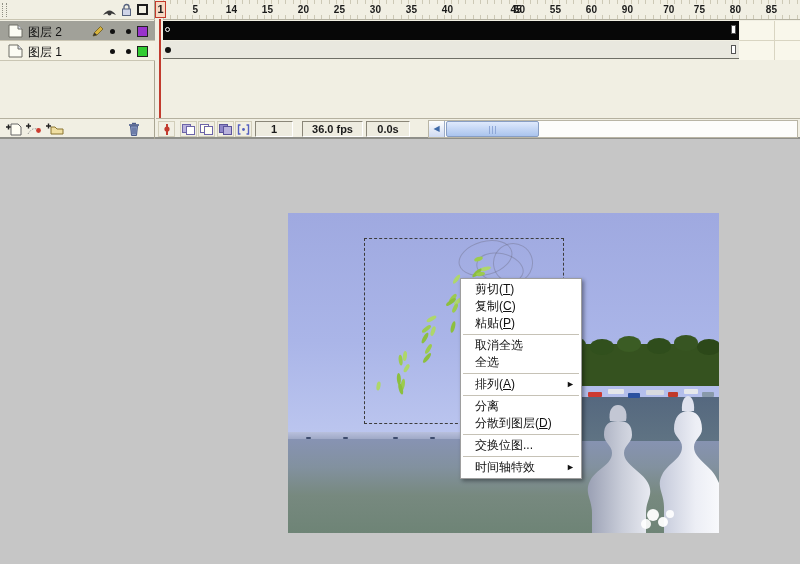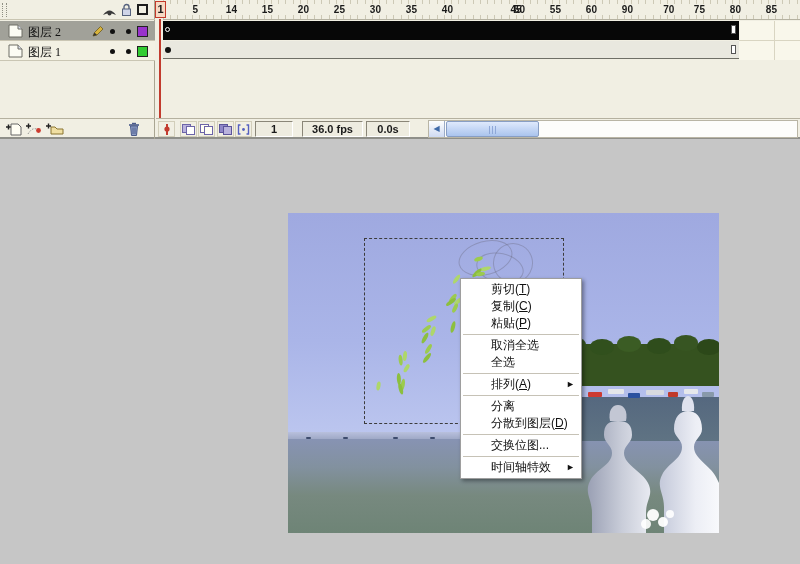--- a/index.html
+++ b/index.html
@@ -12,21 +12,21 @@
     background:#f1efe3; border-bottom:2px solid #8f8f89; z-index:10; }
 
   .layers-pane { position:absolute; left:0; top:0; width:155px; height:139px; border-right:1px solid #a9a592; }
   .tl-header { position:absolute; left:0; top:0; width:155px; height:20px; border-bottom:1px solid #c9c5b2; }
   .grip { position:absolute; left:2px; top:3px; width:5px; height:14px;
     border-left:1px dotted #8f8f83; border-right:1px dotted #8f8f83; }
   .hdr-ico { position:absolute; top:4px; }
 
   .layer-row { position:absolute; left:0; width:155px; height:20px; border-bottom:1px solid #cac6b4; }
   .layer-row.selected { background:#a1a199; }
-  .layer-row .layer-name { position:absolute; left:28px; top:3px; font-size:12px; color:#111;font-family:Liberation Serif, serif; }
+  .layer-row .layer-name { position:absolute; left:28px; top:3px; font-size:12px; color:#111; }
   .status-dot { position:absolute; top:8px; width:5px; height:5px; border-radius:50%; background:#111; }
   .swatch { position:absolute; left:137px; top:5px; width:11px; height:11px; border:1px solid #222; }
 
   .layers-footer { position:absolute; left:0; top:118px; width:155px; height:21px; border-top:1px solid #b5b1a0; }
   .foot-btn { position:absolute; top:2px; width:20px; height:17px; cursor:pointer; }
 
   
   .ruler { position:absolute; left:163px; top:0; width:637px; height:20px; overflow:hidden;
     border-bottom:1px solid #b5b2a1; }
   .ruler::before, .ruler::after { content:""; position:absolute; left:0; right:0; height:4px;
@@ -89,21 +89,21 @@
   .balusters { position:absolute; left:270px; top:182px; }
   .willow-stroke { position:absolute; height:4px; border-radius:50%; }
   .sketch { position:absolute; border:1px solid rgba(105,105,125,.38); border-radius:50%; }
 
   .marquee { position:absolute; left:364px; top:238px; width:200px; height:186px;
     border:1px dashed #3c3c3c; z-index:20; }
 
   
   .context-menu { position:absolute; left:460px; top:278px; width:122px; background:#fff;
     border:1px solid #9e9e9e; box-shadow:2px 2px 4px rgba(0,0,0,.4); padding:2px 0; z-index:50; }
-  .menu-item { position:relative; height:17px; line-height:17px; padding:0 14px 0 30px;
+  .menu-item { position:relative; height:17px; line-height:17px; padding:0 14px 0 14px;
     font-size:12px; color:#111; white-space:nowrap; cursor:default; }
   .menu-item u { text-decoration:underline; }
   .menu-item.highlighted { background:#316ac5; color:#fff; }
   .menu-item.disabled { color:#aaa69a; }
   .menu-sep { height:1px; background:#c6c2b6; margin:2px 2px; }
   .submenu-arrow { position:absolute; right:6px; top:0; font-size:9px; }
 </style>
 </head>
 <body>
 

